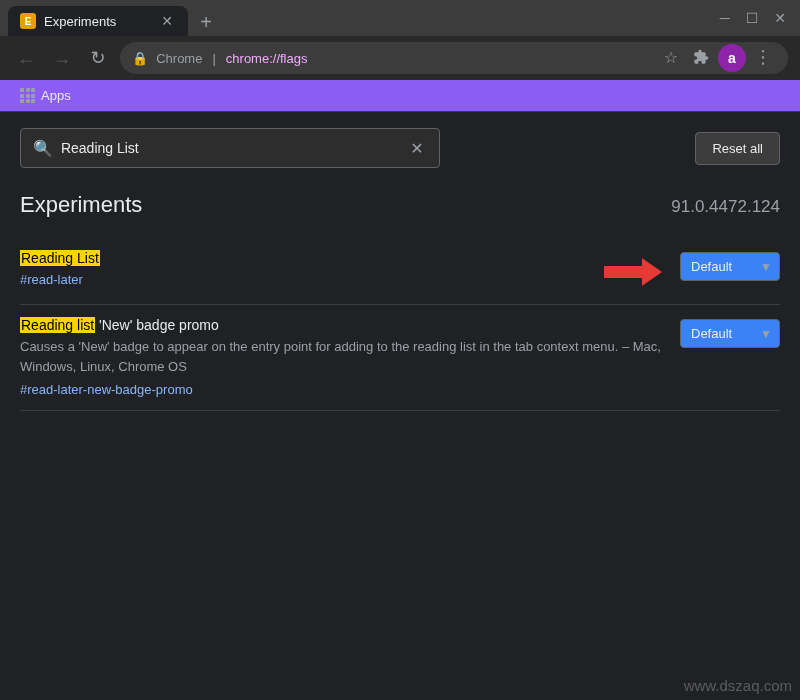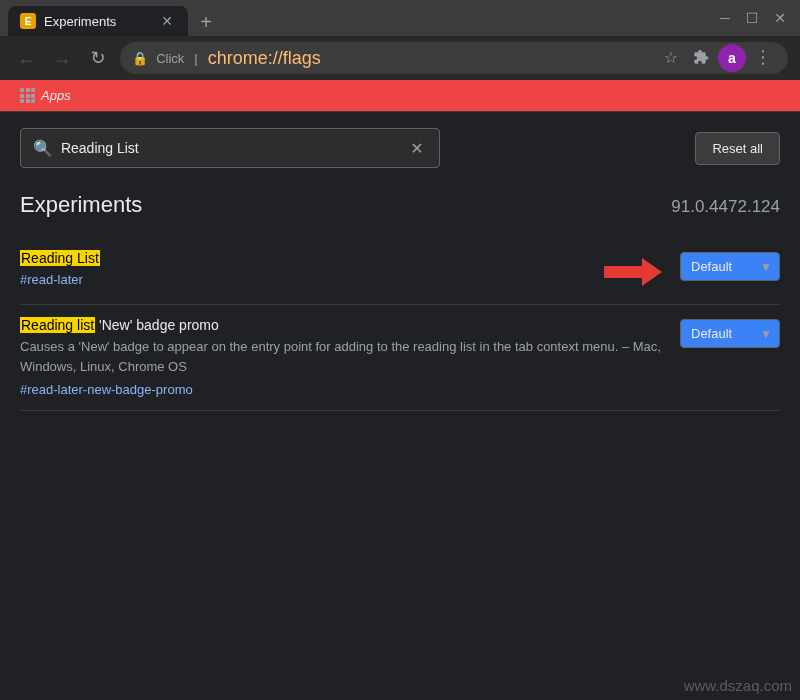--- a/index.html
+++ b/index.html
@@ -82,46 +82,45 @@
       padding: 0 12px;
       gap: 8px;
     }
     .address-lock {
       color: #9aa0a6; font-size: 13px;
     }
     .address-site {
       color: #9aa0a6; font-size: 13px;
     }
     .address-url {
-      color: #fdba74; font-size: 18px;
+      color: #f0abfc; font-size: 13px;
     }
     .address-actions {
       display: flex; gap: 4px; margin-left: auto;
     }
     .addr-icon {
       color: #9aa0a6; font-size: 16px; cursor: pointer;
       width: 26px; height: 26px; display: flex; align-items: center; justify-content: center;
       border-radius: 50%;
     }
     .profile-btn {
       width: 28px; height: 28px; border-radius: 50%;
       background: #8e24aa; color: white; font-size: 14px; font-weight: bold;
       display: flex; align-items: center; justify-content: center;
       cursor: pointer;
     }
 
     
     .bookmarks-bar {
-      background: #ef4444;
+      background: #8b5cf6;
       height: 32px;
       display: flex;
       align-items: center;
       padding: 0 12px;
       border-bottom: 1px solid #3c3c3c;
-      font-style: italic;
     }
     .bookmark-item {
       color: #e8eaed; font-size: 13px; padding: 4px 8px;
       display: flex; align-items: center; gap: 6px;
       cursor: pointer; border-radius: 4px;
     }
     .apps-grid-icon {
       display: grid; grid-template-columns: repeat(3,4px); gap: 1.5px;
     }
     .apps-grid-icon span { width: 4px; height: 4px; background: #9aa0a6; border-radius: 1px; display: block; }
@@ -275,21 +274,21 @@
     <button class="win-btn-close">✕</button>
   </div>
 </div>
 
 <div class="navbar">
   <button class="nav-btn disabled">←</button>
   <button class="nav-btn disabled">→</button>
   <button class="nav-btn">↻</button>
   <div class="address-bar">
     <span class="address-lock">🔒</span>
-    <span class="address-site">Click</span>
+    <span class="address-site">Chrome</span>
     <span class="address-site" style="margin:0 2px;">|</span>
     <span class="address-url">chrome://flags</span>
     <div class="address-actions">
       <span class="addr-icon">☆</span>
       <span class="addr-icon">
         <svg width="16" height="16" viewBox="0 0 24 24" fill="#9aa0a6">
           <path d="M20.5 11H19V7c0-1.1-.9-2-2-2h-4V3.5C13 2.12 11.88 1 10.5 1S8 2.12 8 3.5V5H4c-1.1 0-1.99.9-1.99 2v3.8H3.5c1.49 0 2.7 1.21 2.7 2.7s-1.21 2.7-2.7 2.7H2V20c0 1.1.9 2 2 2h3.8v-1.5c0-1.49 1.21-2.7 2.7-2.7 1.49 0 2.7 1.21 2.7 2.7V22H17c1.1 0 2-.9 2-2v-4h1.5c1.38 0 2.5-1.12 2.5-2.5S21.88 11 20.5 11z"></path>
         </svg>
       </span>
       <div class="profile-btn">a</div>

